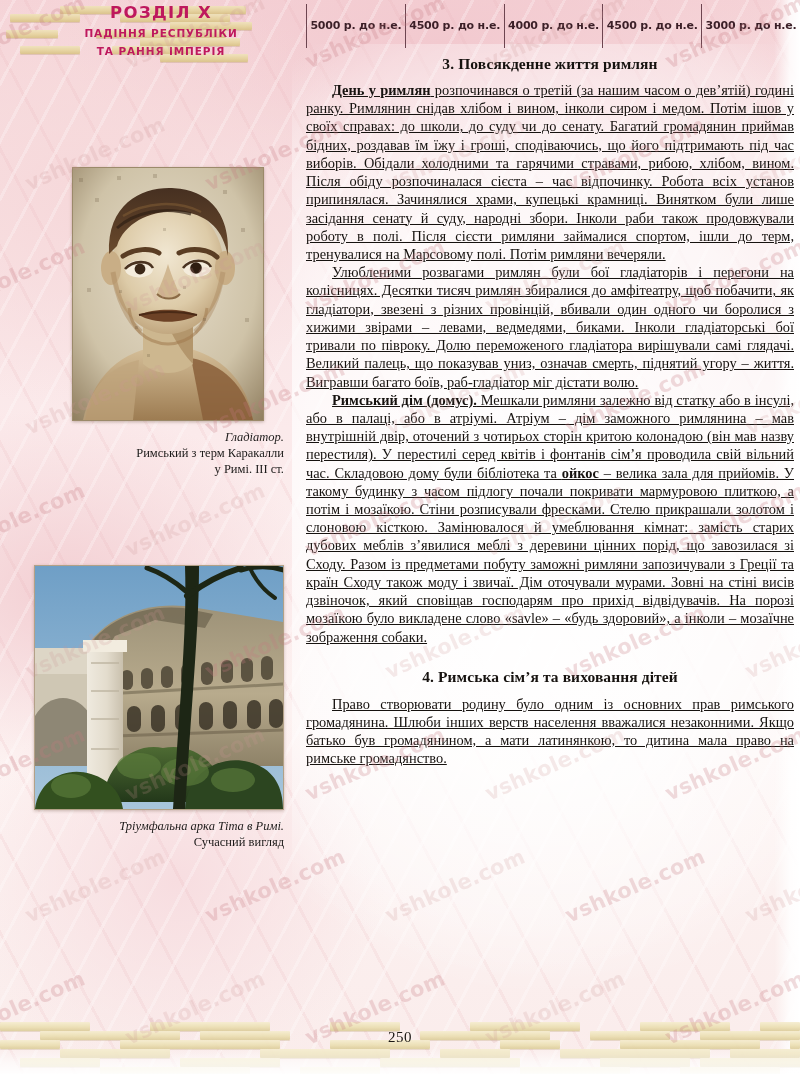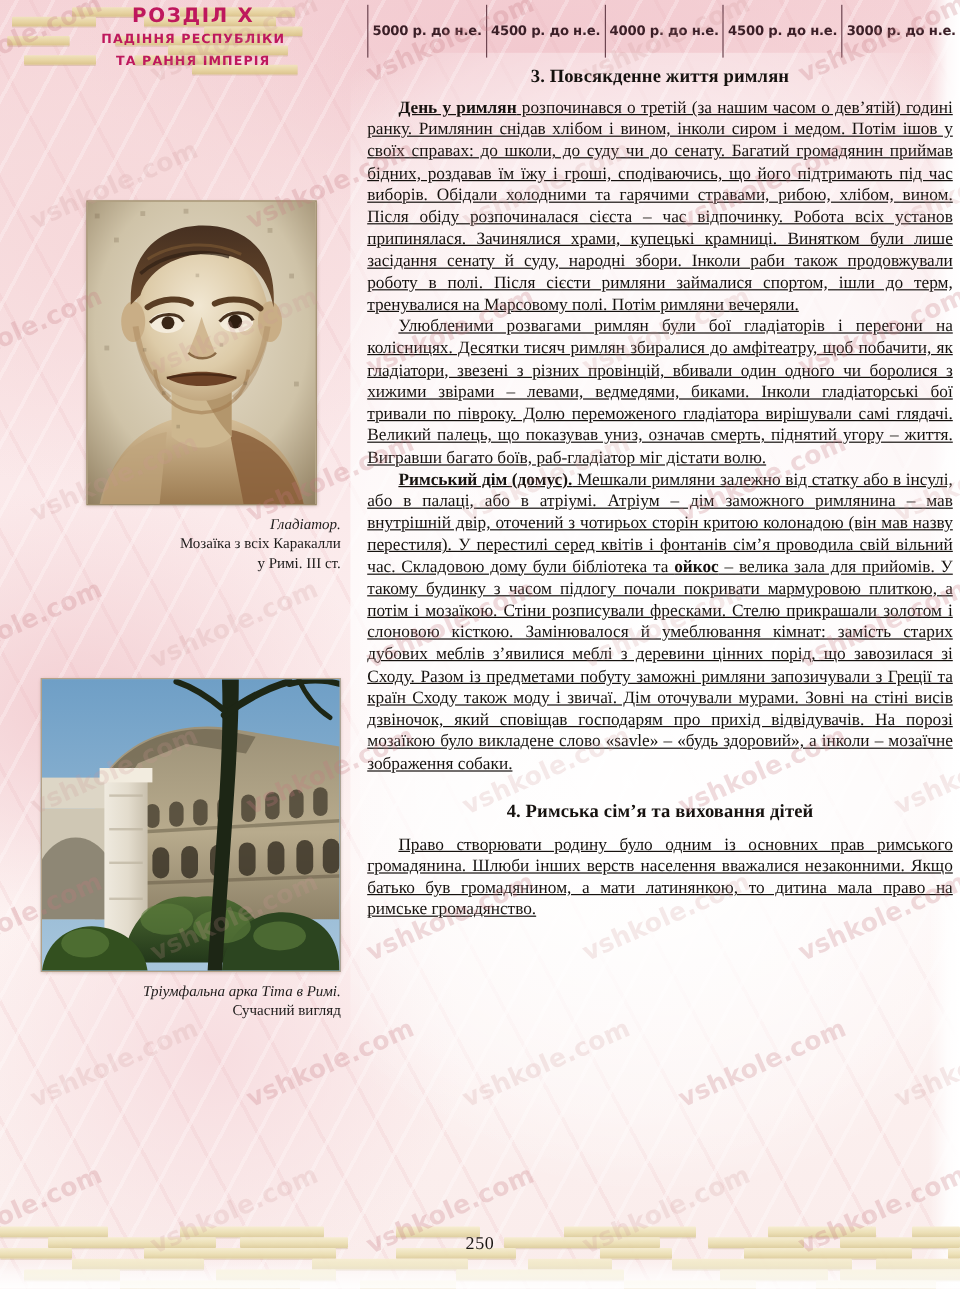--- a/index.html
+++ b/index.html
@@ -374,21 +374,21 @@
               <rect x="62" y="158" width="3" height="3"></rect>
             <rect x="110" y="118" width="3" height="3"></rect>
               <rect x="130" y="150" width="3" height="3"></rect>
             <rect x="90" y="60" width="3" height="3"></rect>
               <rect x="74" y="186" width="3" height="3"></rect>
           </g>
         </svg>
       </div>
       <figcaption class="caption">
         <div class="it">Гладіатор.</div>
-        <div>Мозаїка з всіх Каракалли</div>
+        <div>Римський з терм Каракалли</div>
         <div>у Римі. III ст.</div>
       </figcaption>
     </figure>
 
     <figure style="margin-top:88px;">
       <div class="fig-arch">
         <svg viewBox="0 0 248 243" width="248" height="243" preserveAspectRatio="none" aria-hidden="true">
           <defs>
             <linearGradient id="skyG" x1="0" y1="0" x2="0" y2="1">
               <stop offset="0%" stop-color="#6f9fc6"></stop>

